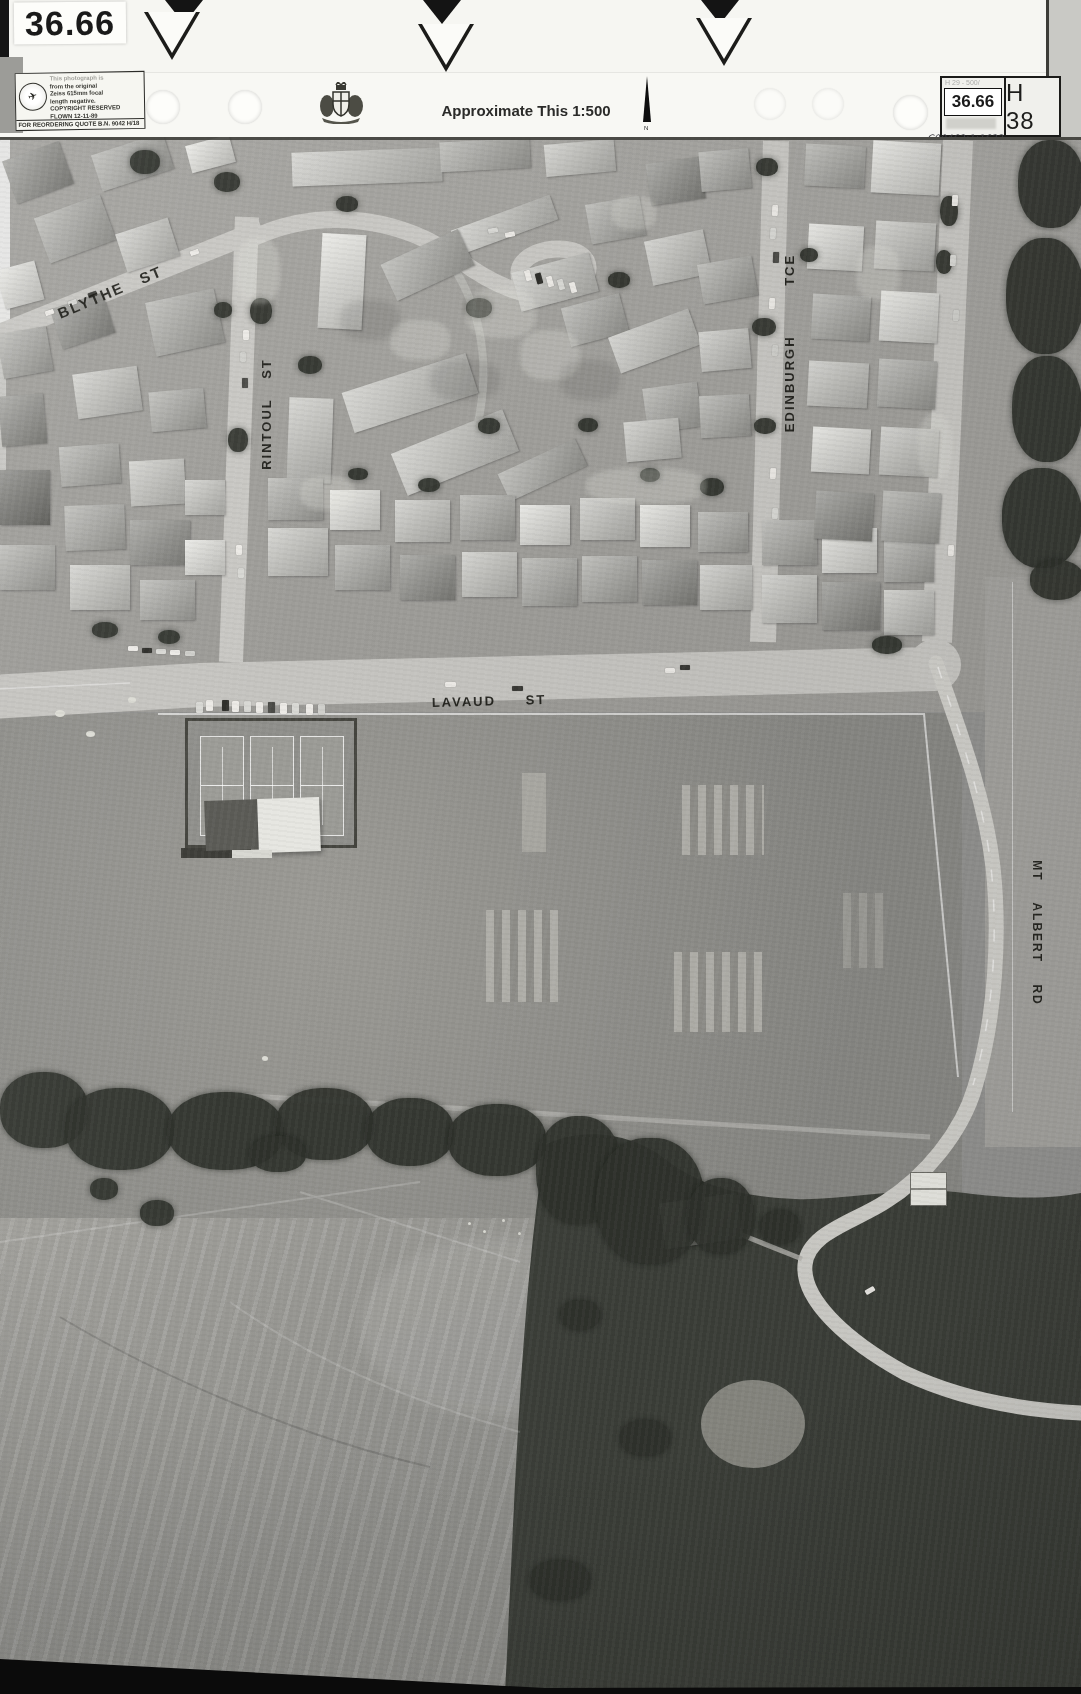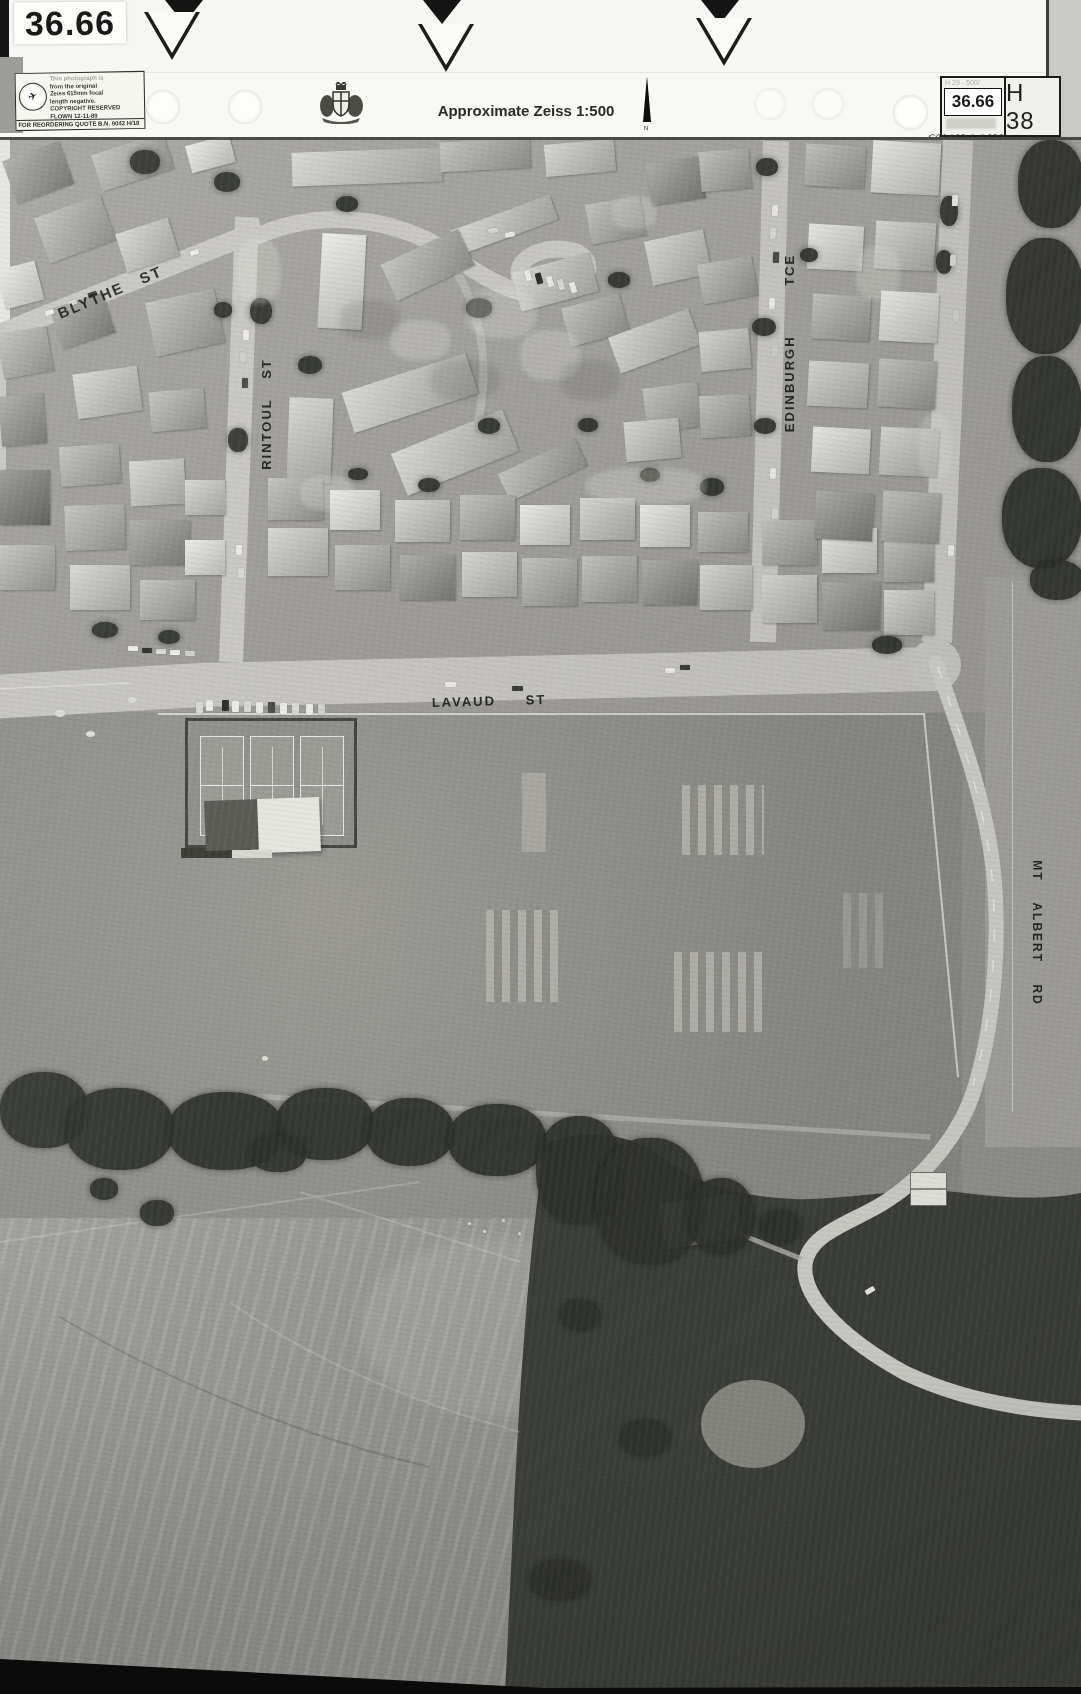--- a/index.html
+++ b/index.html
@@ -173,21 +173,21 @@
         <ellipse cx="9" cy="24" rx="7" ry="11" fill="#4c4c44"></ellipse>
         <ellipse cx="37" cy="24" rx="8" ry="11" fill="#4c4c44"></ellipse>
         <path d="M15 10 h16 v12 q0 9 -8 12 q-8 -3 -8 -12 Z" fill="#efeee8" stroke="#33332d" stroke-width="1.5"></path>
         <path d="M23 10 v24 M15 19 h16" stroke="#33332d" stroke-width="1.5" fill="none"></path>
         <rect x="18" y="3" width="10" height="5" fill="#3a3a33"></rect>
         <path d="M18 3 l2 -3 l3 3 l3 -3 l2 3" stroke="#3a3a33" stroke-width="1.5" fill="none"></path>
         <path d="M4 36 q19 8 38 0 l-2 4 q-17 5 -34 0 Z" fill="#55554c"></path>
       </svg>
     </div>
 
-    <div class="subtitle">Approximate Zeiss 1:500</div>
+    <div class="subtitle">Approximate This 1:500</div>
 
     <div class="narrow">
       <div class="nib"></div>
       <div class="nlab">N</div>
     </div>
 
     <div class="hole" style="left:146px;top:90px;width:34px;height:34px;"></div>
     <div class="hole" style="left:228px;top:90px;width:34px;height:34px;"></div>
     <div class="hole" style="left:754px;top:88px;width:32px;height:32px;opacity:.7;"></div>
     <div class="hole" style="left:812px;top:88px;width:32px;height:32px;opacity:.7;"></div>

